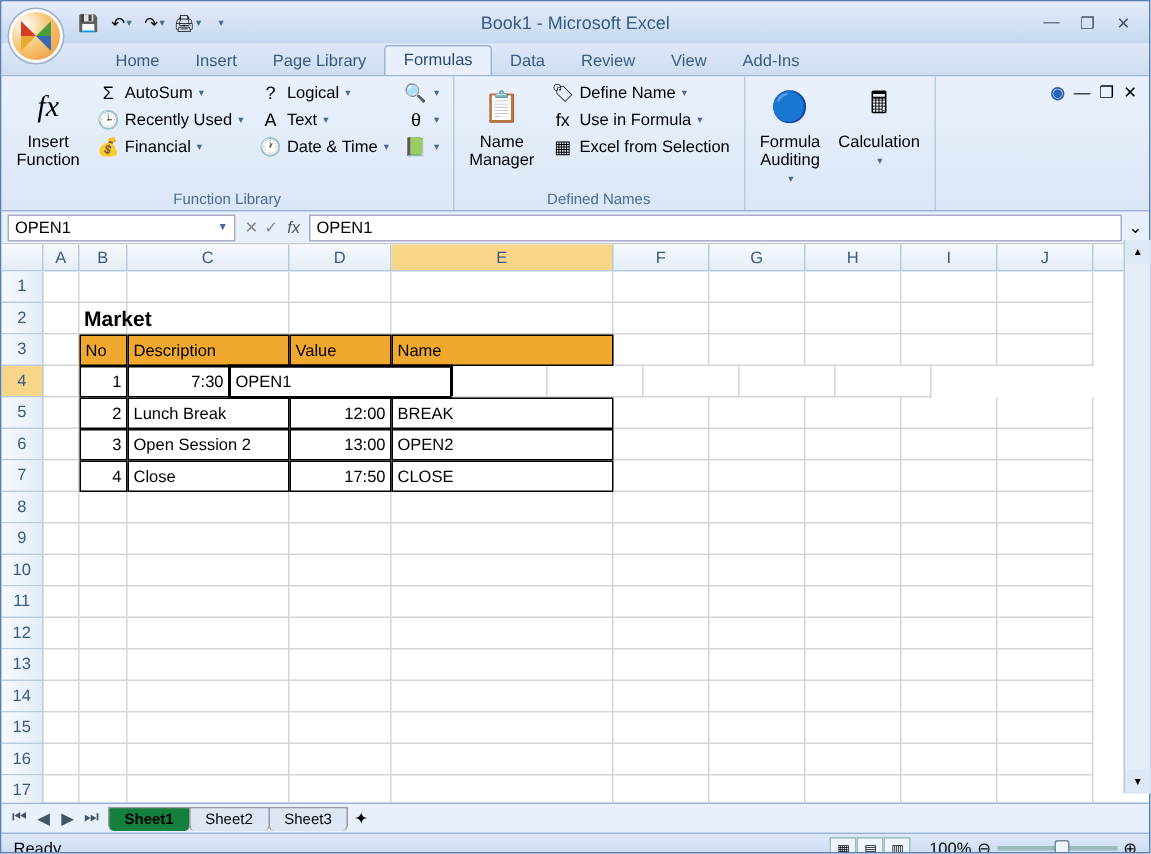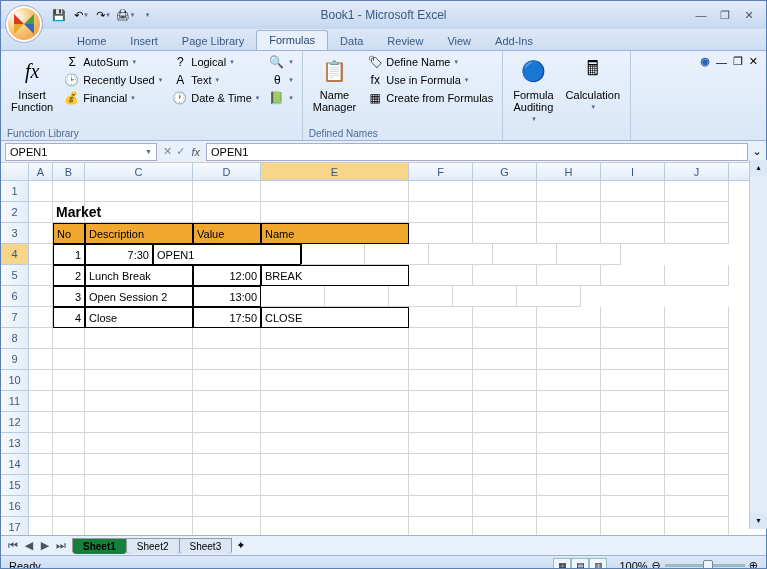--- a/index.html
+++ b/index.html
@@ -14,21 +14,21 @@
 .qat{display:flex;gap:2px;margin-left:48px;align-items:center}
 .qat-btn{width:20px;height:20px;display:flex;align-items:center;justify-content:center;border-radius:3px}
 .title{position:absolute;left:50%;transform:translateX(-50%);color:#3b5a82;font-size:12px}
 .win-ctrl{margin-left:auto;display:flex;gap:2px;padding-right:6px}
 .win-ctrl span{width:22px;height:16px;display:flex;align-items:center;justify-content:center;color:#456;font-family:Arial}
 .tabstrip{height:22px;background:linear-gradient(#dde8f7,#cdddf1);display:flex;padding-left:64px;align-items:flex-end;border-bottom:1px solid #9bb4d8}
 .tab{padding:3px 12px;color:#3b5a82;cursor:pointer;border-radius:3px 3px 0 0}
 .tab.active{background:#e8f0fb;border:1px solid #9bb4d8;border-bottom:none;color:#2a4a75;padding-bottom:4px}
 .ribbon{height:90px;background:linear-gradient(#eaf1fc,#dae7f7);display:flex;border-bottom:1px solid #9bb4d8;position:relative}
 .rgroup{border-right:1px solid #b8cce0;padding:2px 6px 0;display:flex;flex-direction:column;justify-content:space-between}
-.rgroup-title{font-size:10px;color:#4a6a95;padding:1px 0}
+.rgroup-title{font-size:10px;color:#4a6a95;text-align:center;padding:1px 0}
 .rbig{display:flex;flex-direction:column;align-items:center;gap:2px;padding:2px 4px;cursor:pointer;border-radius:3px}
 .ricon{width:32px;height:32px;display:flex;align-items:center;justify-content:center;font-size:20px}
 .rsmall{display:flex;align-items:center;gap:3px;padding:1px 3px;cursor:pointer;border-radius:2px;white-space:nowrap}
 .rsmall .i{width:16px;height:16px;display:inline-flex;align-items:center;justify-content:center;font-size:12px}
 .dd{font-size:7px;color:#4a6a95;margin-left:1px}
 .help-area{position:absolute;right:8px;top:4px;display:flex;gap:6px;align-items:center}
 .namebox-row{height:22px;background:#e8f0fb;display:flex;align-items:center;border-bottom:1px solid #ccc}
 .namebox{width:152px;height:18px;border:1px solid #aac;background:#fff;margin-left:4px;padding:0 4px;display:flex;align-items:center;justify-content:space-between}
 .fx-wrap{display:flex;align-items:center;margin-left:6px;flex:1}
 .fx{font-style:italic;color:#555;margin:0 6px}
@@ -175,21 +175,21 @@
             <span>Define Name</span>
             <span class="dd">▾</span>
           </div>
         <div class="rsmall">
             <span class="i">fx</span>
             <span>Use in Formula</span>
             <span class="dd">▾</span>
           </div>
         <div class="rsmall">
             <span class="i">▦</span>
-            <span>Create from Formulas</span>
+            <span>Excel from Selection</span>
           </div>
       </div>
     </div>
     <div class="rgroup-title">Defined Names</div>
   </div>
   <div class="rgroup">
     <div style="display:flex;gap:4px">
       <div class="rbig">
         <div class="ricon">🔵</div>
         <span style="white-space:pre;text-align:center;line-height:1.1">Formula
@@ -300,20 +300,21 @@
       <div class="cell wH"></div>
       <div class="cell wI"></div>
       <div class="cell wJ"></div>
     </div>
 <div class="row">
       <div class="rh">6</div>
       <div class="cell wA"></div>
       <div class="cell wB tb tr">3</div>
       <div class="cell wC tb">Open Session 2</div>
       <div class="cell wD tb tr">13:00</div>
+      <div class="cell wE tb">OPEN2</div>
       <div class="cell wF"></div>
       <div class="cell wG"></div>
       <div class="cell wH"></div>
       <div class="cell wI"></div>
       <div class="cell wJ"></div>
     </div>
 <div class="row">
       <div class="rh">7</div>
       <div class="cell wA"></div>
       <div class="cell wB tb tr">4</div>

